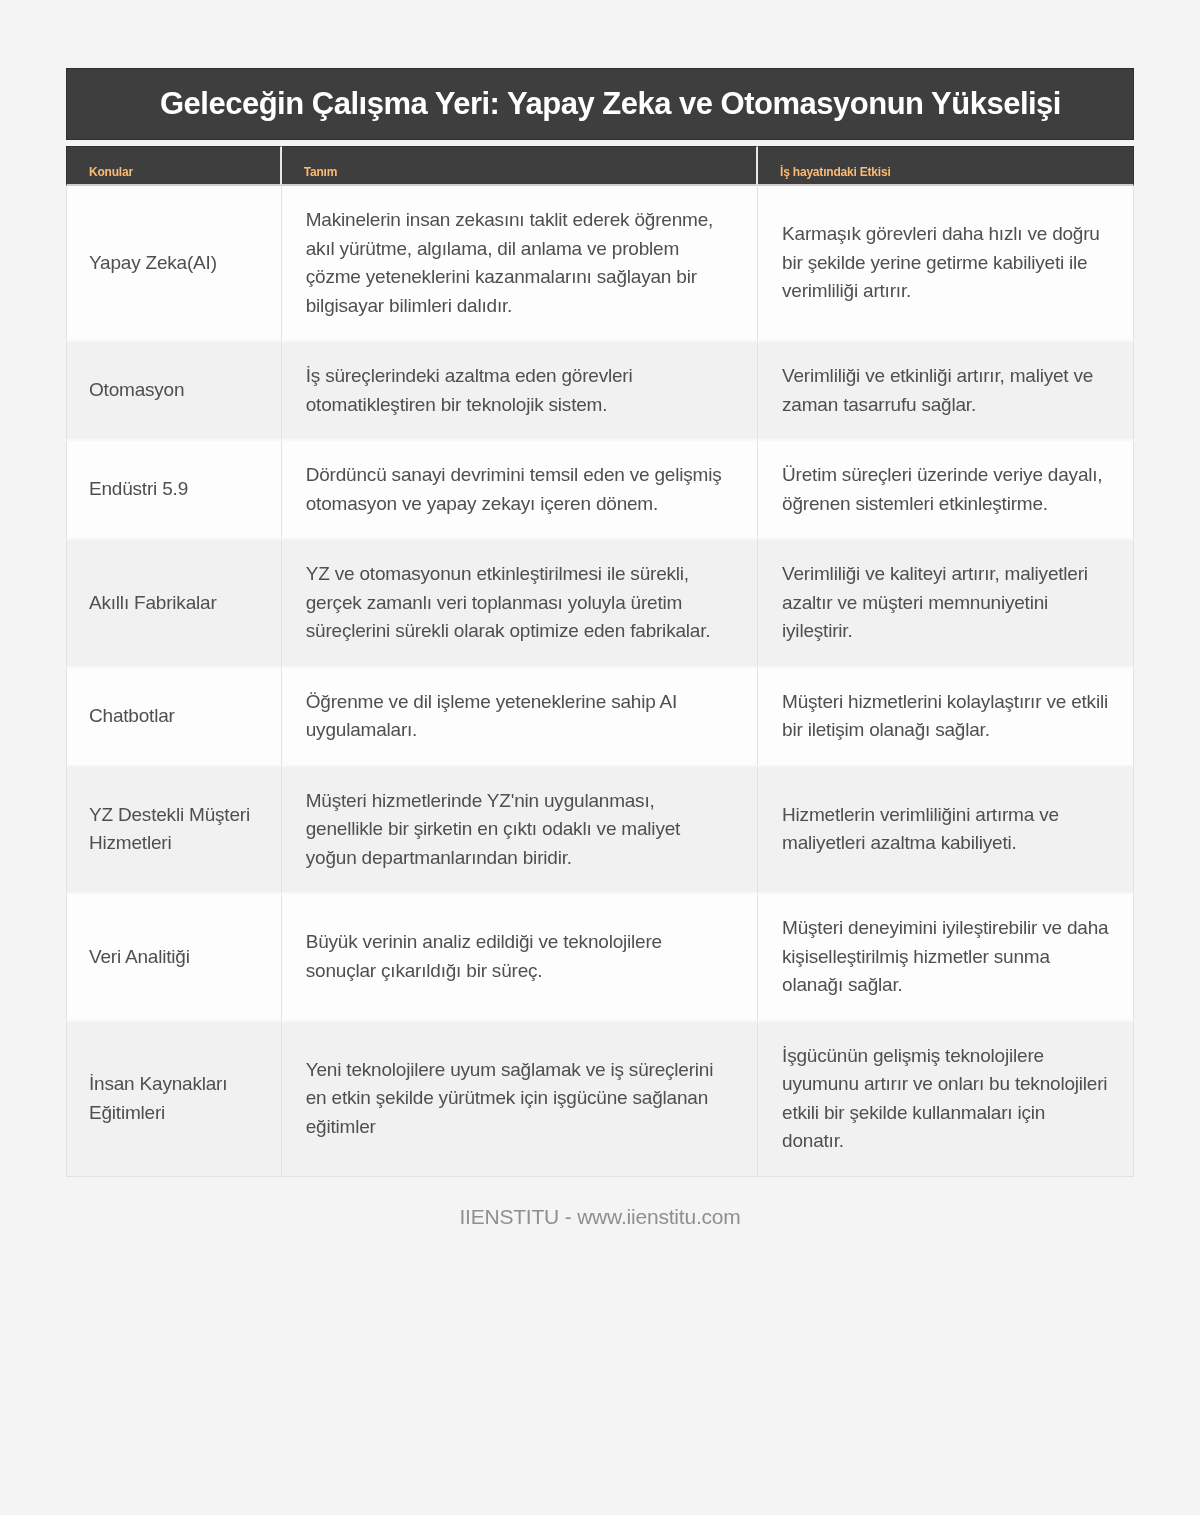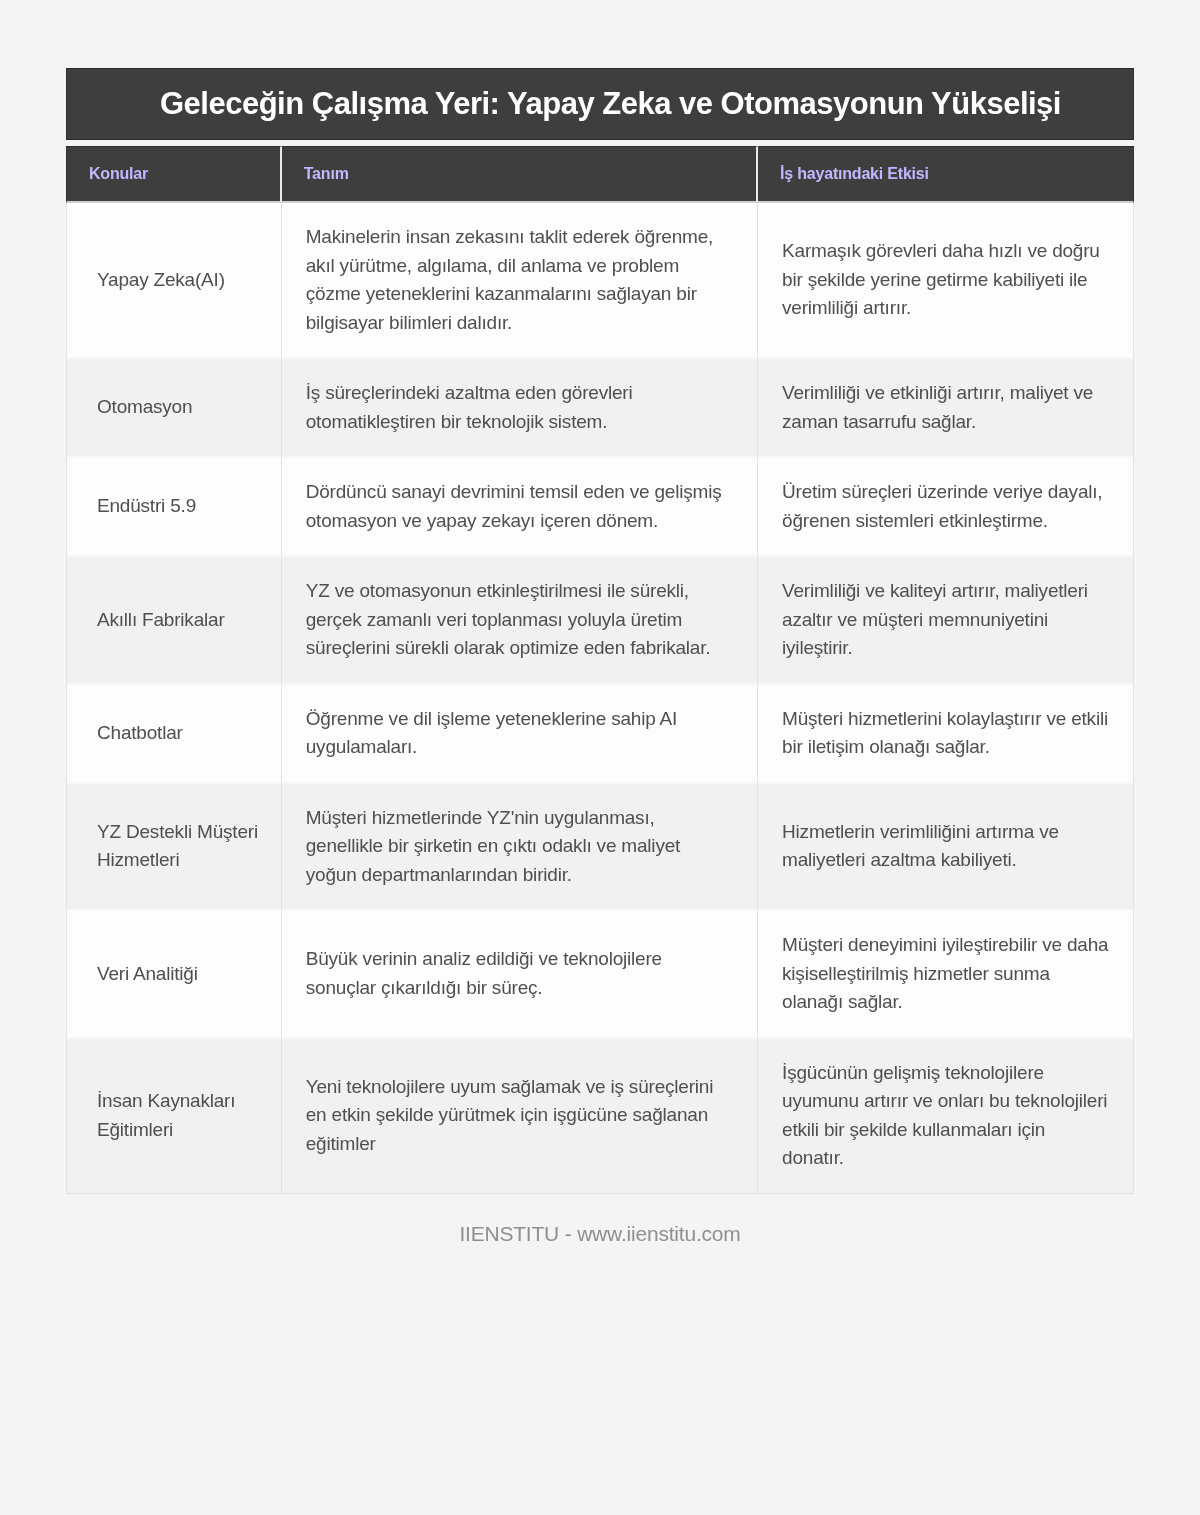--- a/index.html
+++ b/index.html
@@ -38,46 +38,46 @@
     border-collapse: separate;
     border-spacing: 0;
     table-layout: fixed;
   }
   col.c-topic  { width: 20.2%; }
   col.c-def    { width: 44.6%; }
   col.c-impact { width: 35.2%; }
 
   thead th {
     background: #3e3e3e;
-    color: #c4b5fd;
-    font-size: 16px;
+    color: #fdba74;
+    font-size: 12px;
     font-weight: 700;
     text-align: left;
     letter-spacing: -0.2px;
-    padding: 18px 0 18px 22px;
+    padding: 18px 0 5px 22px;
     border-right: 2px solid #e8e8e8;
     border-top: 1px solid #2f2f2f;
     border-bottom: 2px solid #cfcfcf;
   }
   thead th:first-child { border-left: 1px solid #2f2f2f; }
   thead th:last-child  { border-right: 1px solid #2f2f2f; }
 
   tbody td {
     background: #fdfdfd;
     color: #4f4f4f;
     font-size: 19px;
     line-height: 1.5;
     letter-spacing: -0.2px;
     vertical-align: middle;
     padding: 20px 24px 20px 24px;
     border-right: 1px solid #e2e2e2;
     border-bottom: 2px solid #f7f7f7;
   }
   tbody td:first-child {
-    padding-left: 30px;
+    padding-left: 22px;
     padding-right: 14px;
     border-left: 1px solid #e2e2e2;
   }
   tbody tr:nth-child(even) td { background: #f1f1f1; }
   tbody tr:last-child td { border-bottom: 1px solid #e2e2e2; }
 
   .footer {
     text-align: center;
     color: #8f8f8f;
     font-size: 21px;

